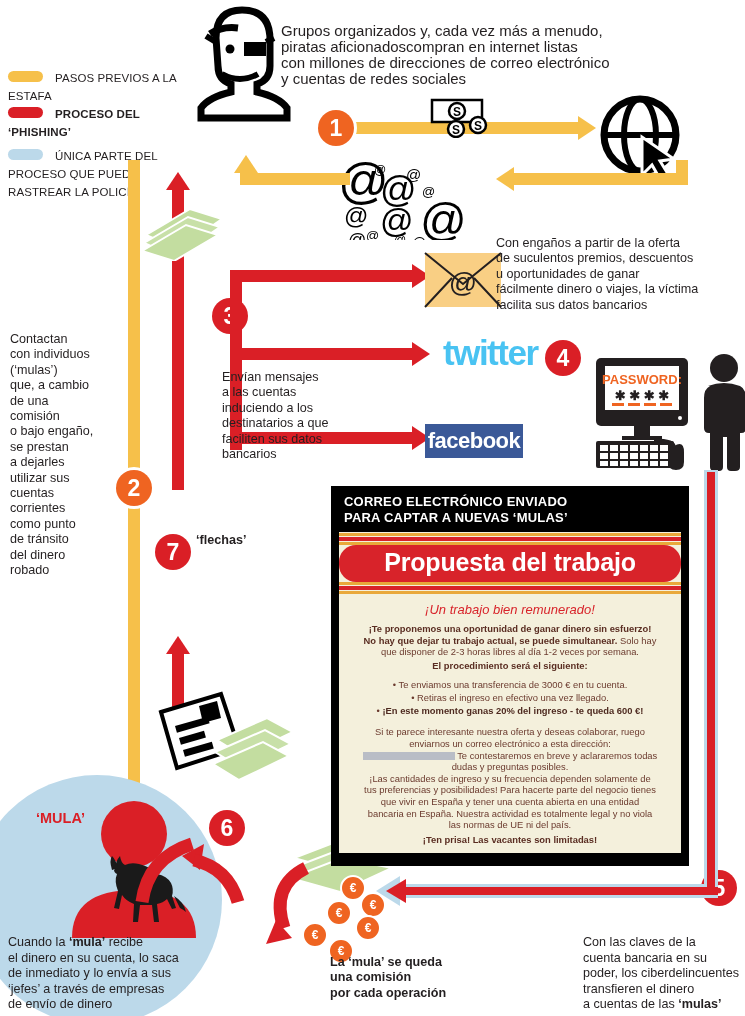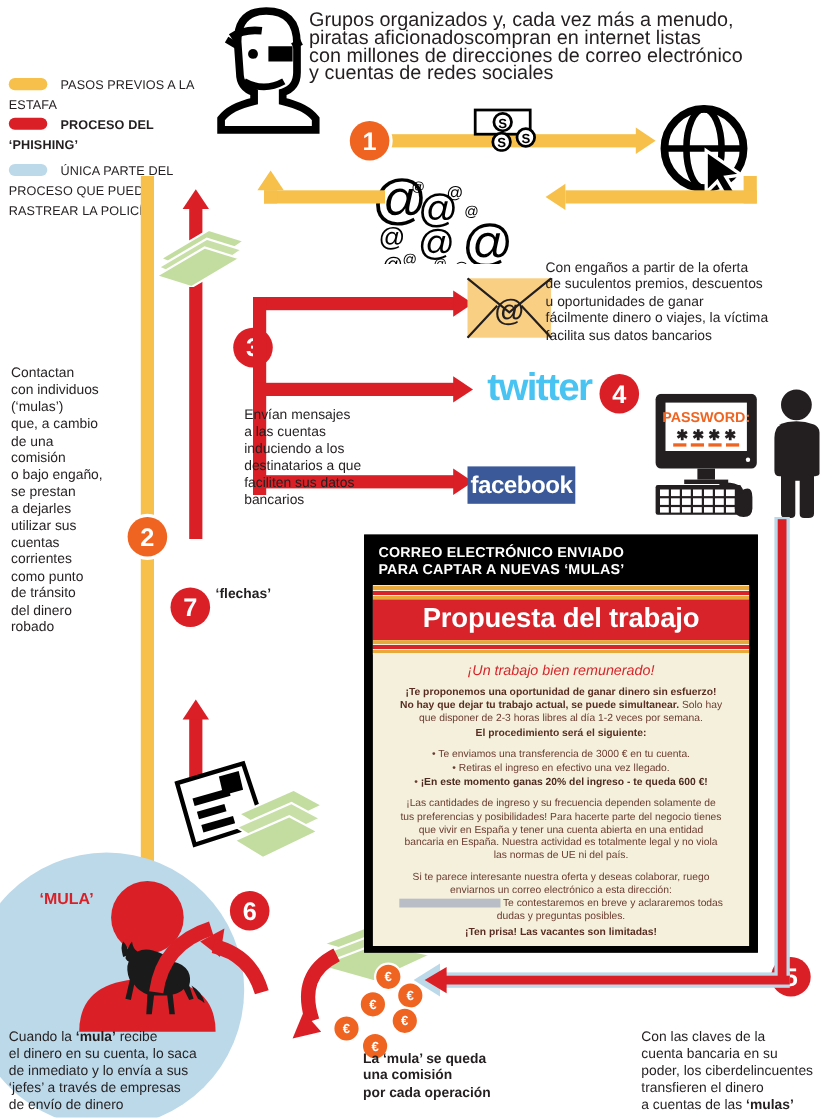--- a/index.html
+++ b/index.html
@@ -33,21 +33,21 @@
   .tb b{font-weight:bold;}
   .coin{position:absolute;width:22px;height:22px;border-radius:50%;background:#ef6421;
         color:#fff;font-size:12px;font-weight:bold;line-height:22px;text-align:center;
         border:2px solid #fff;}
   
   #email{position:absolute;left:331px;top:486px;width:358px;height:380px;background:#000;
          border:1px solid #000;box-sizing:border-box;}
   #email-head{padding:7px 10px 7px 12px;color:#fff;font-weight:bold;font-size:13px;line-height:15.5px;letter-spacing:.2px;}
   #email-body{background:#f4f0dc;margin:0 7px 7px 7px;padding:0 0 8px 0;}
   .bandtop{height:13px;background:linear-gradient(to bottom,#f4f0dc 0,#f4f0dc 1px,#e9a83a 1px,#e9a83a 4px,#f4f0dc 4px,#f4f0dc 5px,#d8232a 5px,#d8232a 9px,#f4f0dc 9px,#f4f0dc 10px,#e9a83a 10px,#e9a83a 13px);}
-  .propuesta{background:#d8232a;color:#fff;font-size:25px;font-weight:bold;text-align:center;padding:3px 0 5px;letter-spacing:-.2px;}
+  .propuesta{background:#d8232a;color:#fff;font-size:25px;font-weight:bold;text-align:center;padding:3px 0 5px;letter-spacing:-.2px;border-radius:17px;}
   .bandbot{height:13px;background:linear-gradient(to bottom,#e9a83a 0,#e9a83a 3px,#f4f0dc 3px,#f4f0dc 4px,#d8232a 4px,#d8232a 8px,#f4f0dc 8px,#f4f0dc 9px,#e9a83a 9px,#e9a83a 12px,#f4f0dc 12px);}
   .e-sub{color:#d8232a;font-style:italic;font-weight:normal;font-size:13px;text-align:center;margin:7px 0 6px;}
   .e-p{color:#6b3a2e;font-size:9.4px;line-height:11.6px;text-align:center;padding:0 23px;}
   .e-p b{font-weight:bold;color:#5a2d22;}
   .e-li{color:#6b3a2e;font-size:9.4px;line-height:13px;text-align:center;}
   .e-li b{font-weight:bold;color:#4e2a20;}
   .e-redact{display:inline-block;width:92px;height:8px;background:#b9bdc6;vertical-align:-1px;}
   
   #mula-circle{position:absolute;left:-28px;top:775px;width:250px;height:250px;border-radius:50%;background:#bcd9ea;}
 </style>
@@ -80,21 +80,21 @@
   <path d="M30 34 q0-28 26-28 q28 0 28 30 v26 q0 14 -13 18 l0 8 q22 5 30 16 l0 10 l-86 0 l0-10 q8-11 30-16 l0-8 q-13-4 -13-18 z" fill="none" stroke="#000" stroke-width="7"></path>
   <path d="M24 30 q12 -8 28 -6" stroke="#000" stroke-width="7" fill="none"></path>
   <path d="M40 44 l0 0" stroke="#000" stroke-width="9"></path>
   <circle cx="44" cy="45" r="4.5" fill="#000"></circle>
   <path d="M58 38 l22 0 l0 14 l-22 0 z" fill="#000"></path>
   <path d="M30 38 l-10 -6" stroke="#000" stroke-width="6" fill="none"></path>
   <path d="M80 38 l8 -4" stroke="#000" stroke-width="6" fill="none"></path>
   <path d="M36 70 q18 10 36 0" stroke="#000" stroke-width="6" fill="none"></path>
 </svg>
 
-<div class="tb" style="left:281px;top:10px;width:450px;white-space:pre-line;font-size:18px;line-height:16px;">Grupos organizados y, cada vez más a menudo,
+<div class="tb" style="left:281px;top:23px;width:450px;white-space:pre-line;font-size:15px;line-height:16px;">Grupos organizados y, cada vez más a menudo,
 piratas aficionadoscompran en internet listas
 con millones de direcciones de correo electrónico
 y cuentas de redes sociales</div>
 
 <div class="bar y abs" style="left:330px;top:122px;width:255px;height:12px;"></div>
 <div class="ah" style="left:578px;top:116px;border-left:18px solid #f6c04a;border-top:12px solid transparent;border-bottom:12px solid transparent;"></div>
 
 <svg class="abs" style="left:430px;top:98px;" width="70" height="40" viewBox="0 0 70 40">
   <rect x="2" y="2" width="50" height="22" fill="#fff" stroke="#000" stroke-width="2.5"></rect>
   <circle cx="27" cy="13" r="8" fill="#fff" stroke="#000" stroke-width="2.5"></circle>
@@ -331,25 +331,25 @@
       <b>¡Te proponemos una oportunidad de ganar dinero sin esfuerzo! No hay que dejar tu trabajo actual, se puede simultanear.</b><span> Solo hay que disponer de 2-3 horas libres al día 1-2 veces por semana.</span>
     </div>
     <div class="e-p" style="margin-top:2px;">
       <b>El procedimiento será el siguiente:</b>
     </div>
     <div style="margin:7px 0 7px 0;">
       <div class="e-li">• <span>Te enviamos una transferencia de 3000 € en tu cuenta.</span></div>
       <div class="e-li">• <span>Retiras el ingreso en efectivo una vez llegado.</span></div>
       <div class="e-li">• <b>¡En este momento ganas 20% del ingreso - te queda 600 €!</b></div>
     </div>
-    <div class="e-p">¡Las cantidades de ingreso y su frecuencia dependen solamente de tus preferencias y posibilidades! Para hacerte parte del negocio tienes que vivir en España y tener una cuenta abierta en una entidad bancaria en España. Nuestra actividad es totalmente legal y no viola las normas de UE ni del país.</div>
     <div class="e-p" style="margin-top:9px;">
       <span>Si te parece interesante nuestra oferta y deseas colaborar, ruego enviarnos un correo electrónico a esta dirección:</span>
       <span class="e-redact"></span><span> Te contestaremos en breve y aclararemos todas dudas y preguntas posibles.</span>
     </div>
+    <div class="e-p">¡Las cantidades de ingreso y su frecuencia dependen solamente de tus preferencias y posibilidades! Para hacerte parte del negocio tienes que vivir en España y tener una cuenta abierta en una entidad bancaria en España. Nuestra actividad es totalmente legal y no viola las normas de UE ni del país.</div>
     <div class="e-p" style="margin-top:3px;">
       <b>¡Ten prisa! Las vacantes son limitadas!</b>
     </div>
   </div>
 </div>
 
 <div class="tb" style="left:8px;top:920px;width:250px;white-space:pre-line;">
   <span>Cuando la </span><b>‘mula’</b><span> recibe
 el dinero en su cuenta, lo saca
 de inmediato y lo envía a sus

